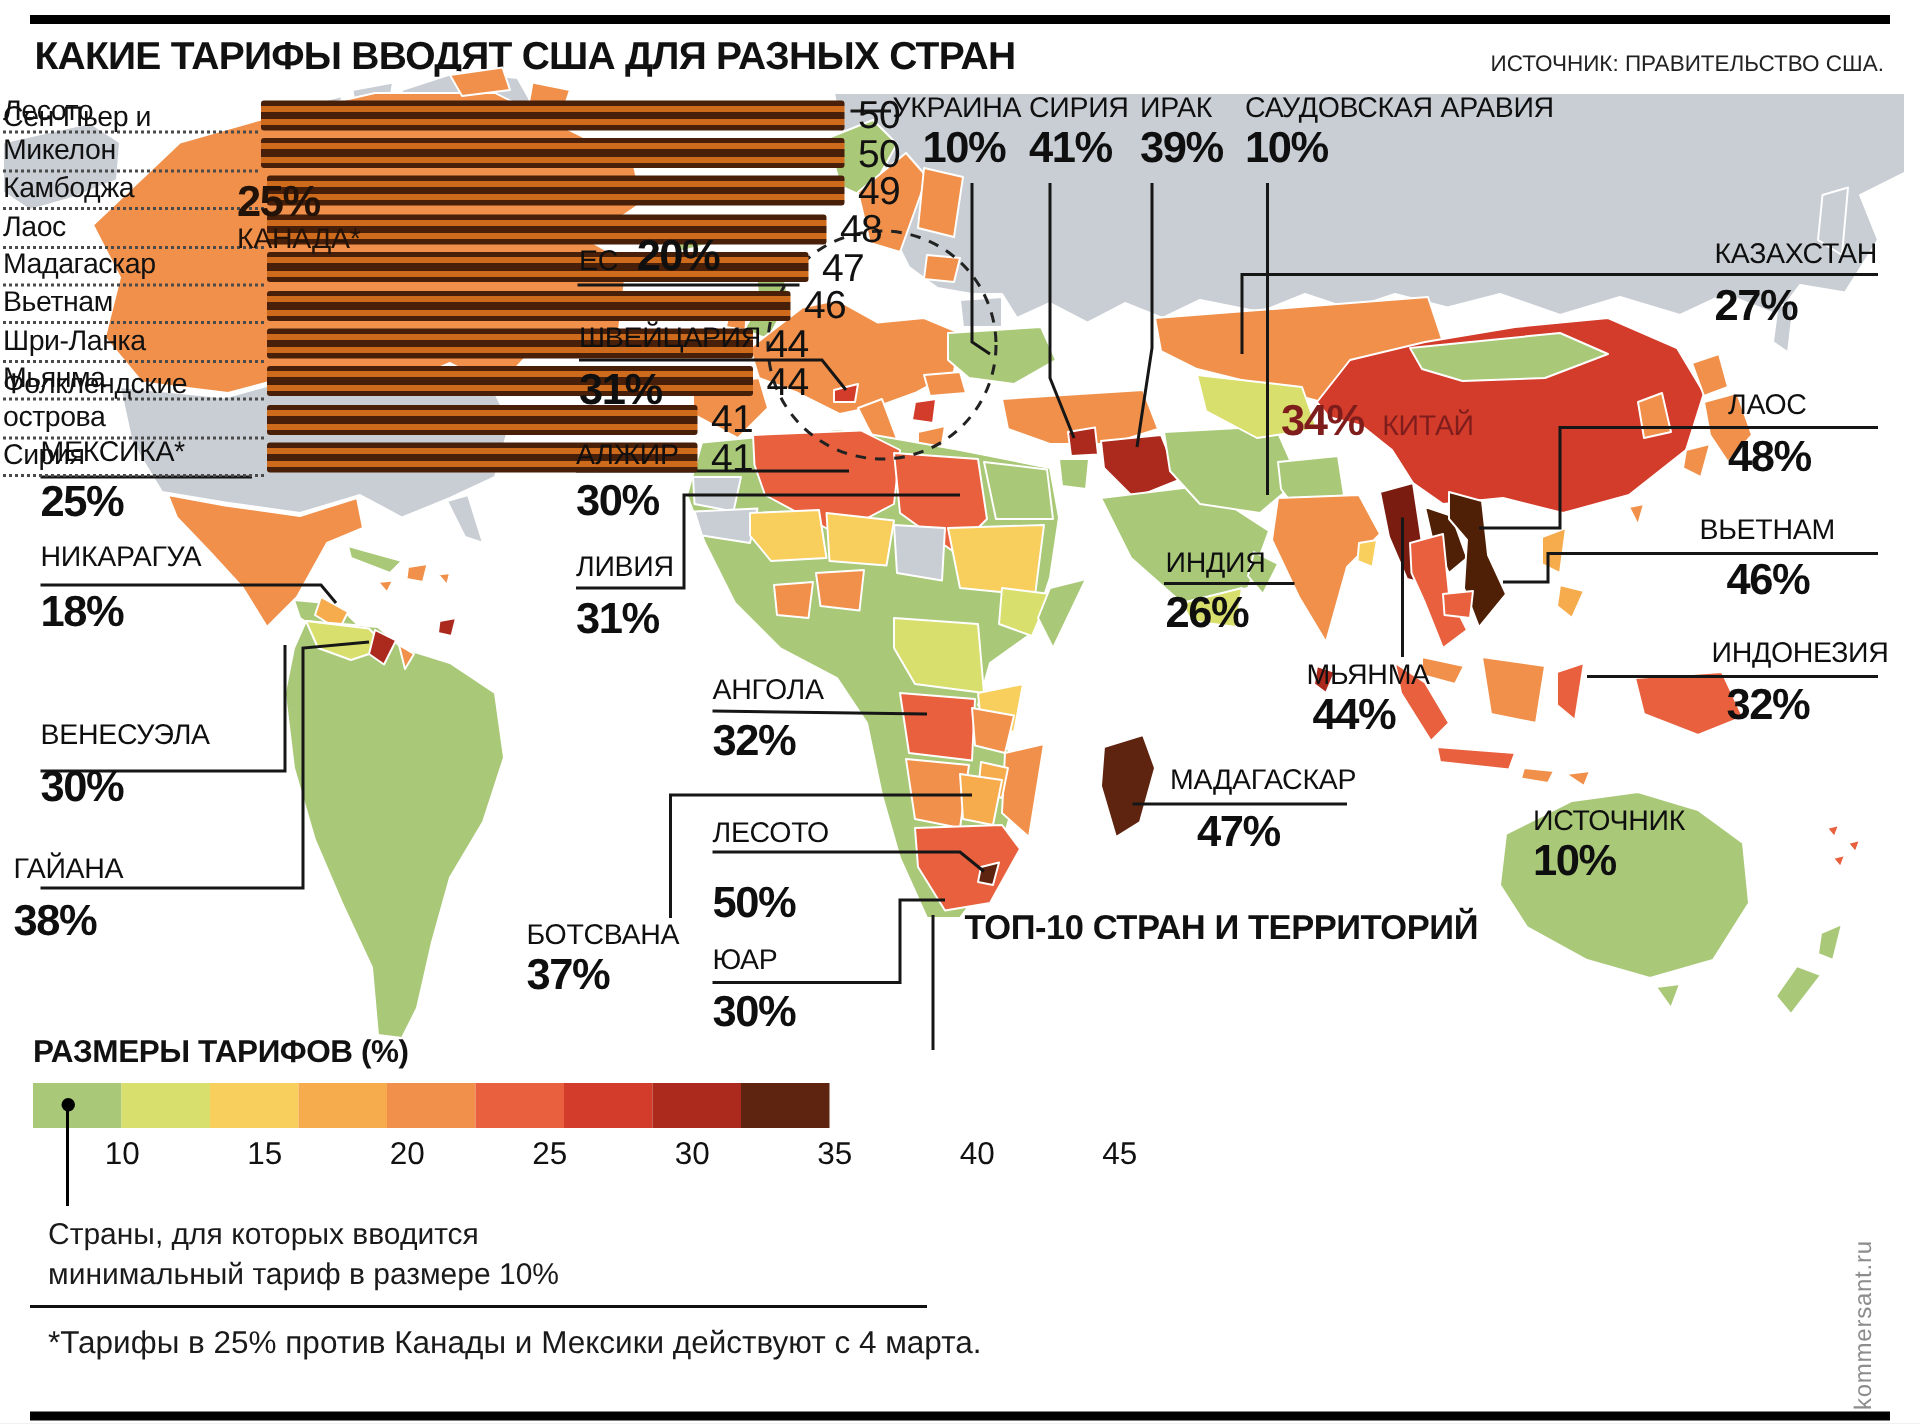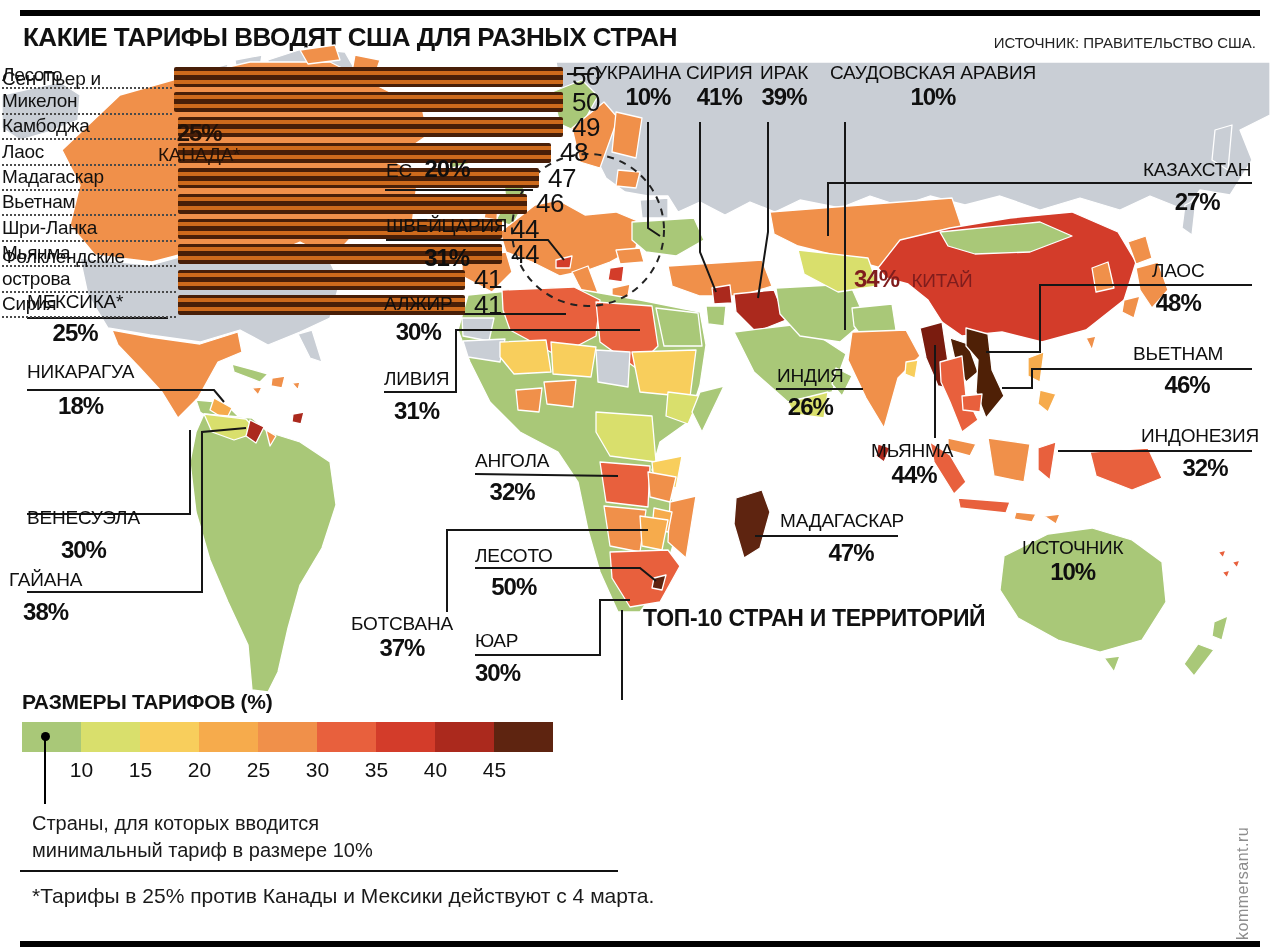--- a/index.html
+++ b/index.html
@@ -5,30 +5,30 @@
   html,body{margin:0;padding:0;background:#e8e8e8;}
   #page{position:relative;width:1280px;height:949px;background:#ffffff;overflow:hidden;
         font-family:"Liberation Sans","DejaVu Sans",sans-serif;color:#111;}
   .bar-rule{position:absolute;left:20px;width:1240px;height:6px;background:#000;}
   #title{position:absolute;left:23px;top:22px;font-size:26px;font-weight:800;letter-spacing:-0.5px;}
   #source{position:absolute;right:24px;top:34px;font-size:15px;color:#222;}
   svg{position:absolute;left:0;top:0;}
   
   .ml{position:absolute;white-space:nowrap;color:#0f0f0f;z-index:3;}
   .ml .n{font-size:19px;letter-spacing:-0.2px;line-height:1.1;}
-  .ml .v{font-size:24px;font-weight:700;letter-spacing:-1px;line-height:1.05;text-align:center;}
+  .ml .v{font-size:29px;font-weight:700;letter-spacing:-1px;line-height:1.05;}
   .ml.inline .n,.ml.inline .v{display:inline;vertical-align:baseline;}
   .ml.white{color:#7f1d1d;}
   .ml.dark{color:#231208;}
   
   #legend{position:absolute;left:22px;top:690px;width:600px;z-index:3;}
   #legend .lg-title{font-size:21px;font-weight:800;letter-spacing:-0.3px;}
   #legend .lg-row{position:absolute;left:0;top:32px;display:flex;}
   .lg-sw{width:59px;height:30px;}
-  #legend .lg-ticks{position:absolute;left:30px;top:68px;display:flex;}
+  #legend .lg-ticks{position:absolute;left:30px;top:68px;display:flex;gap:36px;}
   .lg-tick{width:59px;text-align:center;font-size:21px;}
   .lg-dot{position:absolute;left:19px;top:42px;width:9px;height:9px;border-radius:50%;background:#000;}
   .lg-vline{position:absolute;left:22px;top:48px;width:2px;height:66px;background:#000;}
   .lg-note{position:absolute;left:10px;top:120px;font-size:20px;line-height:27px;color:#1a1a1a;}
   #divider{position:absolute;left:20px;top:870px;width:598px;height:2px;background:#111;}
   #footnote{position:absolute;left:32px;top:884px;font-size:21px;color:#1a1a1a;}
   
   #top10{position:absolute;left:643px;top:604px;width:600px;z-index:3;}
   #top10 .t-title{font-size:23px;font-weight:800;line-height:29px;letter-spacing:-0.3px;}
   #t10-rows{position:absolute;left:2px;top:64px;width:598px;}
@@ -208,21 +208,21 @@
     <div class="n">КАНАДА*</div>
   </div>
   <div class="ml" style="left:27px;top:292px">
     <div class="n">МЕКСИКА*</div>
     <div class="v" style="margin-top:7px">25%</div>
   </div>
   <div class="ml" style="left:27px;top:362px">
     <div class="n">НИКАРАГУА</div>
     <div class="v" style="margin-top:10px">18%</div>
   </div>
-  <div class="ml" style="left:27px;top:508px">
+  <div class="ml" style="left:27px;top:481px">
     <div class="n">ВЕНЕСУЭЛА</div>
     <div class="v" style="margin-top:8px">30%</div>
   </div>
   <div class="ml" style="left:9px;top:570px">
     <div class="n">ГАЙАНА</div>
     <div class="v" style="margin-top:8px">38%</div>
   </div>
   <div class="ml inline" style="left:386px;top:156px">
     <span class="n">ЕС</span>
     <span class="v" style="margin-left:8px">20%</span>
@@ -286,21 +286,21 @@
   <div class="ml" style="left:384px;top:369px">
     <div class="n">ЛИВИЯ</div>
     <div class="v" style="margin-top:8px">31%</div>
   </div>
   <div class="ml" style="left:475px;top:451px">
     <div class="n">АНГОЛА</div>
     <div class="v" style="margin-top:7px">32%</div>
   </div>
   <div class="ml" style="left:475px;top:546px">
     <div class="n">ЛЕСОТО</div>
-    <div class="v" style="margin-top:7px">50%</div>
+    <div class="v" style="margin-top:20px">50%</div>
   </div>
   <div class="ml" style="left:351px;top:614px">
     <div class="n">БОТСВАНА</div>
     <div class="v">37%</div>
   </div>
   <div class="ml" style="left:475px;top:631px">
     <div class="n">ЮАР</div>
     <div class="v" style="margin-top:8px">30%</div>
   </div>
   <div class="ml" style="left:780px;top:511px">

